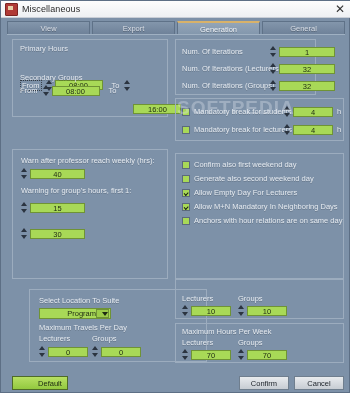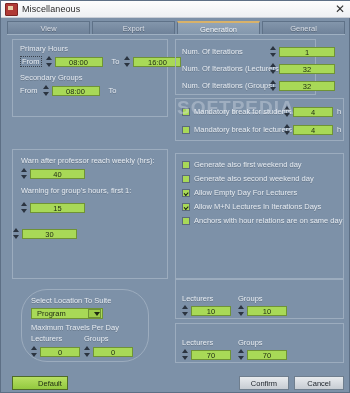--- a/index.html
+++ b/index.html
@@ -55,21 +55,21 @@
   
   .cbrow{display:flex;align-items:center;margin-bottom:5px;}
   .cb{width:8px;height:8px;background:#a8d957;border:1px solid #5b6a7c;margin-right:4px;
     position:relative;flex:0 0 auto;cursor:pointer;box-sizing:border-box;}
   .cb.checked:after{content:"";position:absolute;left:1px;top:2px;width:3px;height:1.5px;
     border-left:1.5px solid #17200d;border-bottom:1.5px solid #17200d;transform:rotate(-45deg);}
 
   
   .combo{display:inline-flex;align-items:center;height:11px;background:#a8d957;
     border:1px solid #6f9335;box-sizing:border-box;cursor:pointer;width:72px;}
-  .combo span{font-size:7.5px;color:#1e2a12;padding-left:5px;flex:1 1 auto;}
+  .combo span{font-size:7.5px;color:#1e2a12;padding-left:5px;flex:1 1 auto;text-align:right;}
   .combo .arw{width:13px;height:9px;margin-right:1px;background:#9ccc4a;border:1px solid #6f9335;
     display:flex;align-items:center;justify-content:center;box-sizing:border-box;flex:0 0 auto;}
   .combo .arw i{width:0;height:0;border-left:3px solid transparent;border-right:3px solid transparent;
     border-top:4px solid #1e2a12;display:block;}
 
   
   .wm{position:absolute;left:176px;top:96px;width:170px;height:22px;
     font-size:19px;font-weight:bold;letter-spacing:1px;color:rgba(225,232,240,.34);
     font-family:"Liberation Sans",sans-serif;pointer-events:none;white-space:nowrap;}
 
@@ -110,21 +110,21 @@
             <i class="dn"></i>
           </span>
         <span class="val" style="width:48px;">08:00</span>
       </span>
       <span class="lbl" style="margin-left:9px;">To</span>
       <span class="fld" style="margin-left:5px;">
         <span class="spin">
             <i class="up"></i>
             <i class="dn"></i>
           </span>
-        <span class="val" style="width:48px;">16:00</span>
+        <span class="val" style="width:48px;margin-top:48px;">16:00</span>
       </span>
     </div>
 
     <div class="grouplbl" style="position:absolute;left:7px;top:33px;">Secondary Groups</div>
 
     <div style="position:absolute;left:7px;top:45px;display:flex;align-items:center;">
       <span class="lbl">From</span>
       <span class="fld" style="margin-left:5px;">
         <span class="spin">
             <i class="up"></i>
@@ -148,30 +148,30 @@
 
     <div class="lbl" style="position:absolute;left:8px;top:36px;">Warning for group's hours, first 1:</div>
     <span class="fld" style="position:absolute;left:8px;top:52px;justify-content:center;">
       <span class="spin">
           <i class="up"></i>
           <i class="dn"></i>
         </span>
       <span class="val" style="width:55px;">15</span>
     </span>
 
-    <span class="fld" style="position:absolute;left:0;top:78px;">
+    <span class="fld" style="position:absolute;left:8px;top:78px;">
       <span class="spin">
           <i class="up"></i>
           <i class="dn"></i>
         </span>
       <span class="val" style="width:55px;">30</span>
     </span>
   </div>
 
-  <div class="panel" style="left:20px;top:288px;width:128px;height:73px;border-radius:26px;">
+  <div class="panel" style="left:28px;top:288px;width:178px;height:73px;">
     <div class="lbl" style="position:absolute;left:9px;top:6px;">Select Location To Suite</div>
 
     <div class="combo" style="position:absolute;left:9px;top:18px;">
       <span>Program</span>
       <span class="arw">
           <i></i>
         </span>
     </div>
 
     <div class="lbl" style="position:absolute;left:9px;top:33px;">Maximum Travels Per Day</div>
@@ -252,33 +252,33 @@
         <span class="val" style="width:40px;">4</span>
       </span>
       <span class="lbl" style="margin-left:4px;">h</span>
     </div>
   </div>
 
   <div class="panel" style="left:174px;top:152px;width:169px;height:126px;">
     <div style="position:absolute;left:6px;top:6px;">
       <div class="cbrow">
         <span class="cb"></span>
-        <span class="lbl">Generate also first weekend day</span>
+        <span class="lbl">Confirm also first weekend day</span>
       </div>
       <div class="cbrow">
         <span class="cb"></span>
         <span class="lbl">Generate also second weekend day</span>
       </div>
       <div class="cbrow">
         <span class="cb checked"></span>
         <span class="lbl">Allow Empty Day For Lecturers</span>
       </div>
       <div class="cbrow">
         <span class="cb checked"></span>
-        <span class="lbl">Allow M+N Lectures In Iterations Days</span>
+        <span class="lbl">Allow M+N Mandatory In Neighboring Days</span>
       </div>
       <div class="cbrow">
         <span class="cb"></span>
         <span class="lbl">Anchors with hour relations are on same day</span>
       </div>
     </div>
   </div>
 
   <div class="panel" style="left:174px;top:278px;width:169px;height:40px;">
     <div class="lbl" style="position:absolute;left:6px;top:14px;">Lecturers</div>
@@ -293,20 +293,21 @@
     <span class="fld" style="position:absolute;left:62px;top:25px;">
       <span class="spin">
           <i class="up"></i>
           <i class="dn"></i>
         </span>
       <span class="val" style="width:40px;">10</span>
     </span>
   </div>
 
   <div class="panel" style="left:174px;top:322px;width:169px;height:40px;">
+    <div class="lbl" style="position:absolute;left:6px;top:3px;">Maximum Hours Per Week</div>
     <div class="lbl" style="position:absolute;left:6px;top:14px;">Lecturers</div>
     <div class="lbl" style="position:absolute;left:62px;top:14px;">Groups</div>
     <span class="fld" style="position:absolute;left:6px;top:25px;">
       <span class="spin">
           <i class="up"></i>
           <i class="dn"></i>
         </span>
       <span class="val" style="width:40px;">70</span>
     </span>
     <span class="fld" style="position:absolute;left:62px;top:25px;">

